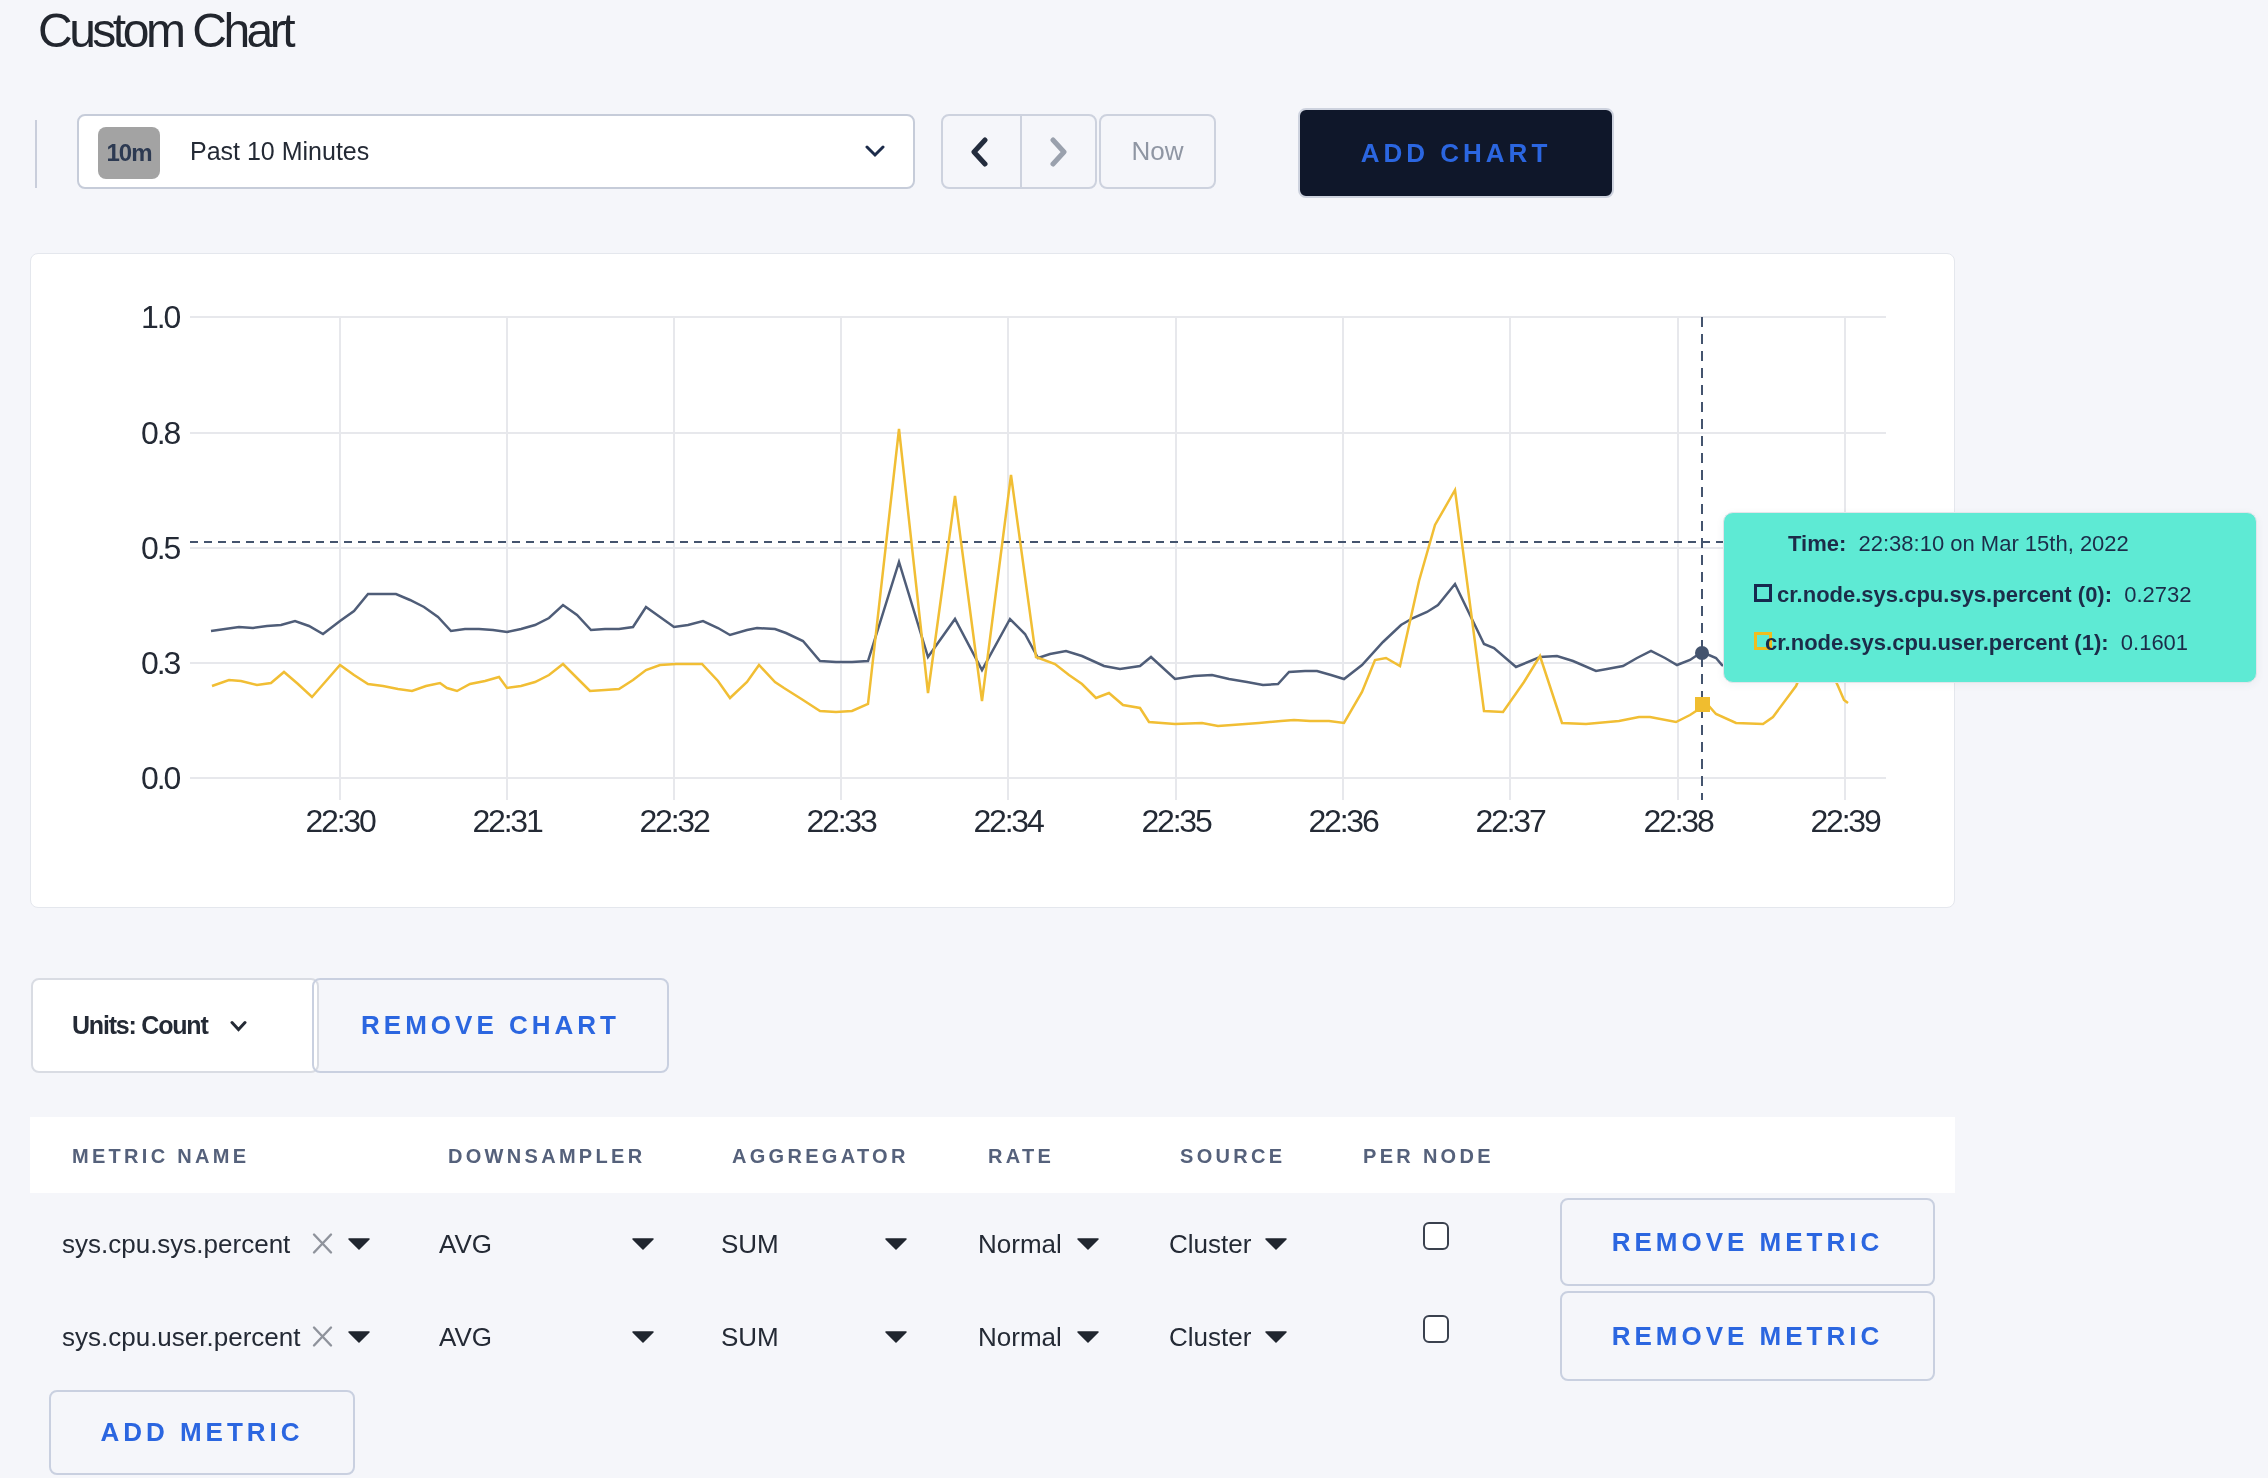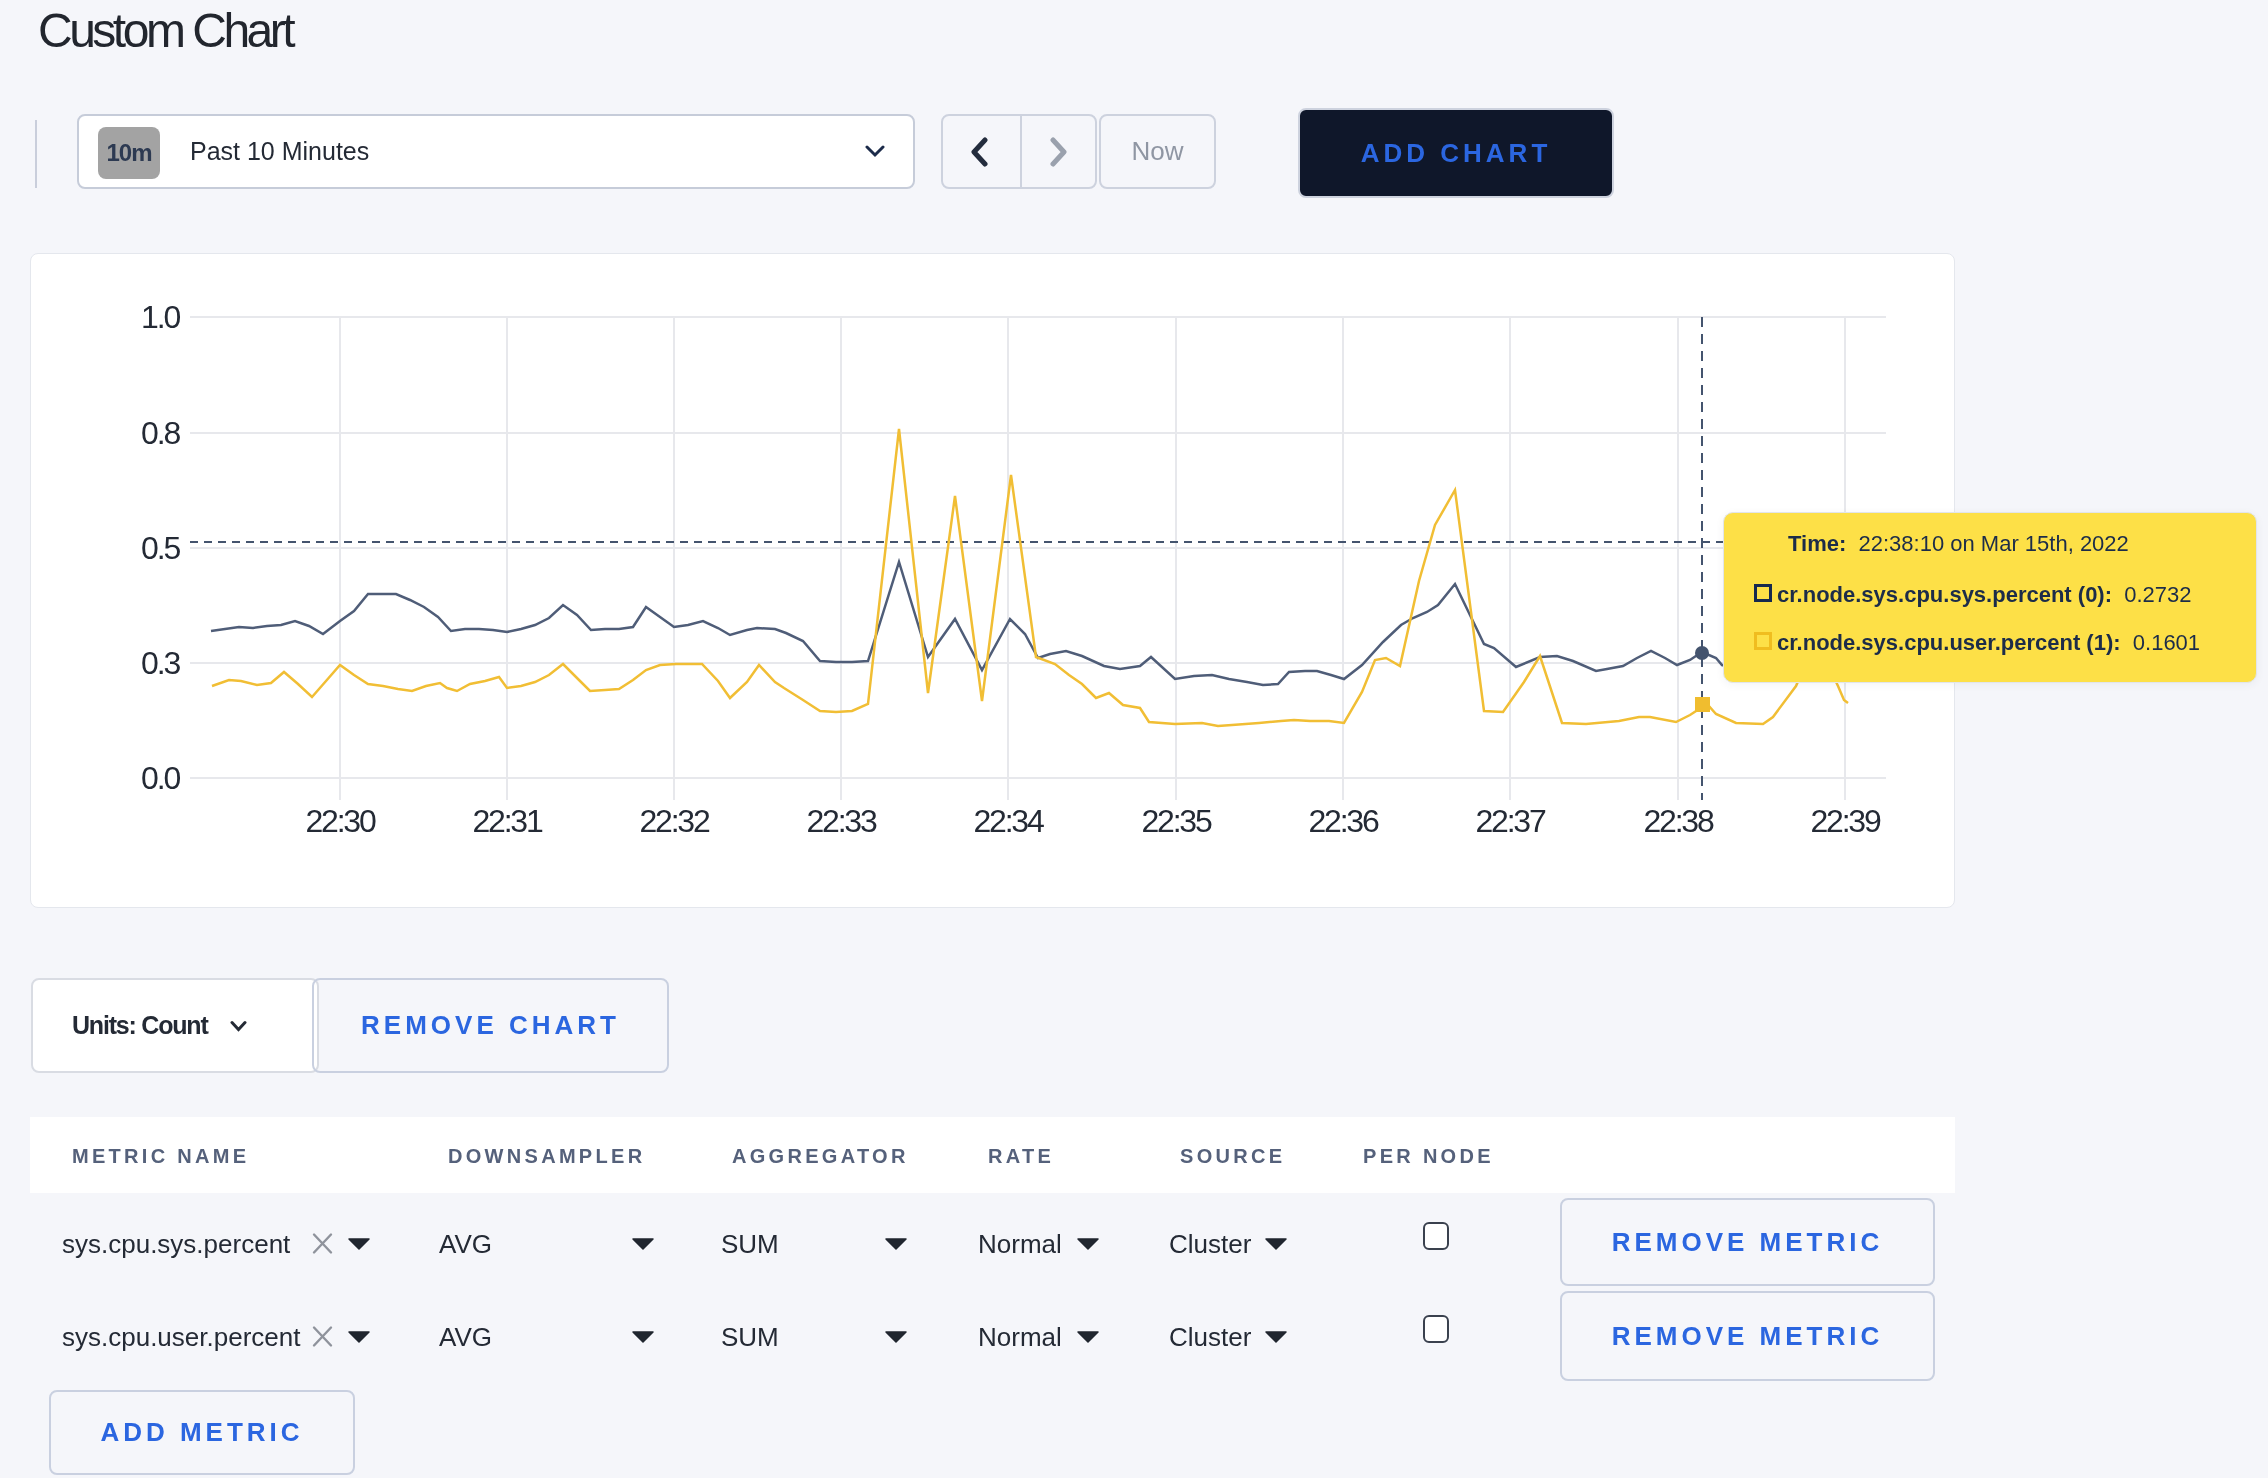--- a/index.html
+++ b/index.html
@@ -85,31 +85,31 @@
 <text x="1815" y="568" text-anchor="middle" dominant-baseline="central" class="axl">22:39</text>
 <line x1="160" y1="289" x2="1856" y2="289" stroke="#44546e" stroke-width="2" stroke-dasharray="8 6"></line>
 <line x1="1672" y1="64" x2="1672" y2="547" stroke="#44546e" stroke-width="2" stroke-dasharray="10 7"></line>
 <polyline fill="none" stroke="#4f5d78" stroke-width="2.5" points="181,378 195,376 209,374 223,375 237,373 251,372 265,368 279,373 293,381 310,368 324,358 338,341 352,341 366,341 380,347 394,354 408,364 421,378 435,376 449,376 463,377 477,379 491,376 505,372 519,365 533,352 547,362 561,377 575,376 589,376 603,374 616,354 630,364 644,374 658,372 673,368 688,375 700,382 717,377 727,375 745,376 756,380 773,388 790,408 806,409 822,409 838,408 869,309 898,404 925,366 952,417 980,366 995,381 1008,405 1020,401 1036,398 1052,403 1074,413 1090,416 1110,413 1121,404 1145,426 1164,423 1182,422 1199,426 1217,429 1233,432 1248,431 1259,419 1275,418 1287,418 1301,422 1314,426 1332,412 1353,389 1371,372 1383,365 1397,359 1408,352 1425,331 1454,391 1464,395 1486,414 1510,404 1527,403 1543,408 1566,418 1577,416 1593,413 1607,405 1621,398 1635,405 1647,412 1660,407 1672,399 1686,405 1692,412 1706,415 1720,411 1734,408 1748,410 1762,408 1776,406 1790,409 1804,411 1818,408 1832,406 1846,408"></polyline>
 <polyline fill="none" stroke="#f1be34" stroke-width="2.5" points="182,433 199,427 211,428 227,432 241,430 254,419 268,431 282,444 296,428 310,412 324,422 338,431 353,433 368,436 382,438 396,433 410,430 417,435 427,438 440,431 455,428 469,424 477,435 491,433 505,429 519,422 533,411 547,425 560,438 575,437 589,436 603,427 616,417 630,412 646,411 672,411 688,428 700,445 717,429 729,412 745,429 754,435 773,447 790,458 806,459 822,458 838,451 869,176 898,440 925,243 952,448 981,222 1006,404 1025,411 1039,422 1052,431 1066,445 1079,440 1093,452 1110,455 1119,469 1145,471 1172,470 1188,473 1202,472 1229,470 1251,468 1264,467 1280,468 1299,468 1314,470 1332,439 1345,407 1356,405 1370,413 1389,328 1405,272 1425,237 1454,458 1473,459 1494,429 1510,403 1532,470 1556,471 1578,469 1589,468 1609,464 1620,464 1646,469 1660,462 1677,451 1686,461 1706,470 1733,471 1743,464 1766,433 1786,387 1808,433 1814,447 1818,450"></polyline>
 <circle cx="1672" cy="400" r="7" fill="#44546e"></circle>
 <rect x="1665" y="444" width="15" height="15" fill="#f0bd2f"></rect>
 </svg>
 </div>
 
-<div class="abs" style="left:1723px; top:512px; width:534px; height:171px; background:#fde047;
+<div class="abs" style="left:1723px; top:512px; width:534px; height:171px; background:#5eead4;
   border:1px solid #e2e5ea; border-radius:10px; box-shadow:0 2px 8px rgba(50,60,80,0.06); color:#1c2c49;padding-left:16px;">
   <div class="abs" style="left:64px; top:530px; margin-top:-512px; font-size:22px;">
     <b>Time:</b>&nbsp;&nbsp;22:38:10 on Mar 15th, 2022</div>
   <div class="abs" style="left:30px; top:583px; margin-top:-512px; width:18px; height:18px;
     border:3px solid #16294e;"></div>
   <div class="abs" style="left:53px; top:581px; margin-top:-512px; font-size:22px;">
     <b>cr.node.sys.cpu.sys.percent (0):</b>&nbsp;&nbsp;0.2732</div>
   <div class="abs" style="left:30px; top:631px; margin-top:-512px; width:18px; height:18px;
     border:3px solid #f0bd1f;"></div>
-  <div class="abs" style="left:53px; top:629px; margin-top:-512px; font-size:22px;">
+  <div class="abs" style="left:41px; top:629px; margin-top:-512px; font-size:22px;">
     <b>cr.node.sys.cpu.user.percent (1):</b>&nbsp;&nbsp;0.1601</div>
 </div>
 
 <div class="abs" style="left:31px; top:978px; width:288px; height:95px; background:#fff;
   border:2px solid #d9dce3; border-radius:8px; display:flex; align-items:center;">
   <span style="margin-left:39px; font-size:25px; letter-spacing:-1.2px; font-weight:bold;">Units: Count</span>
   <svg style="margin-left:22px;" width="17" height="12" viewBox="0 0 17 12">
     <path d="M2 2.5 L8.5 9.5 L15 2.5" fill="none" stroke="#242a35" stroke-width="3" stroke-linecap="round"></path>
   </svg>
 </div>

